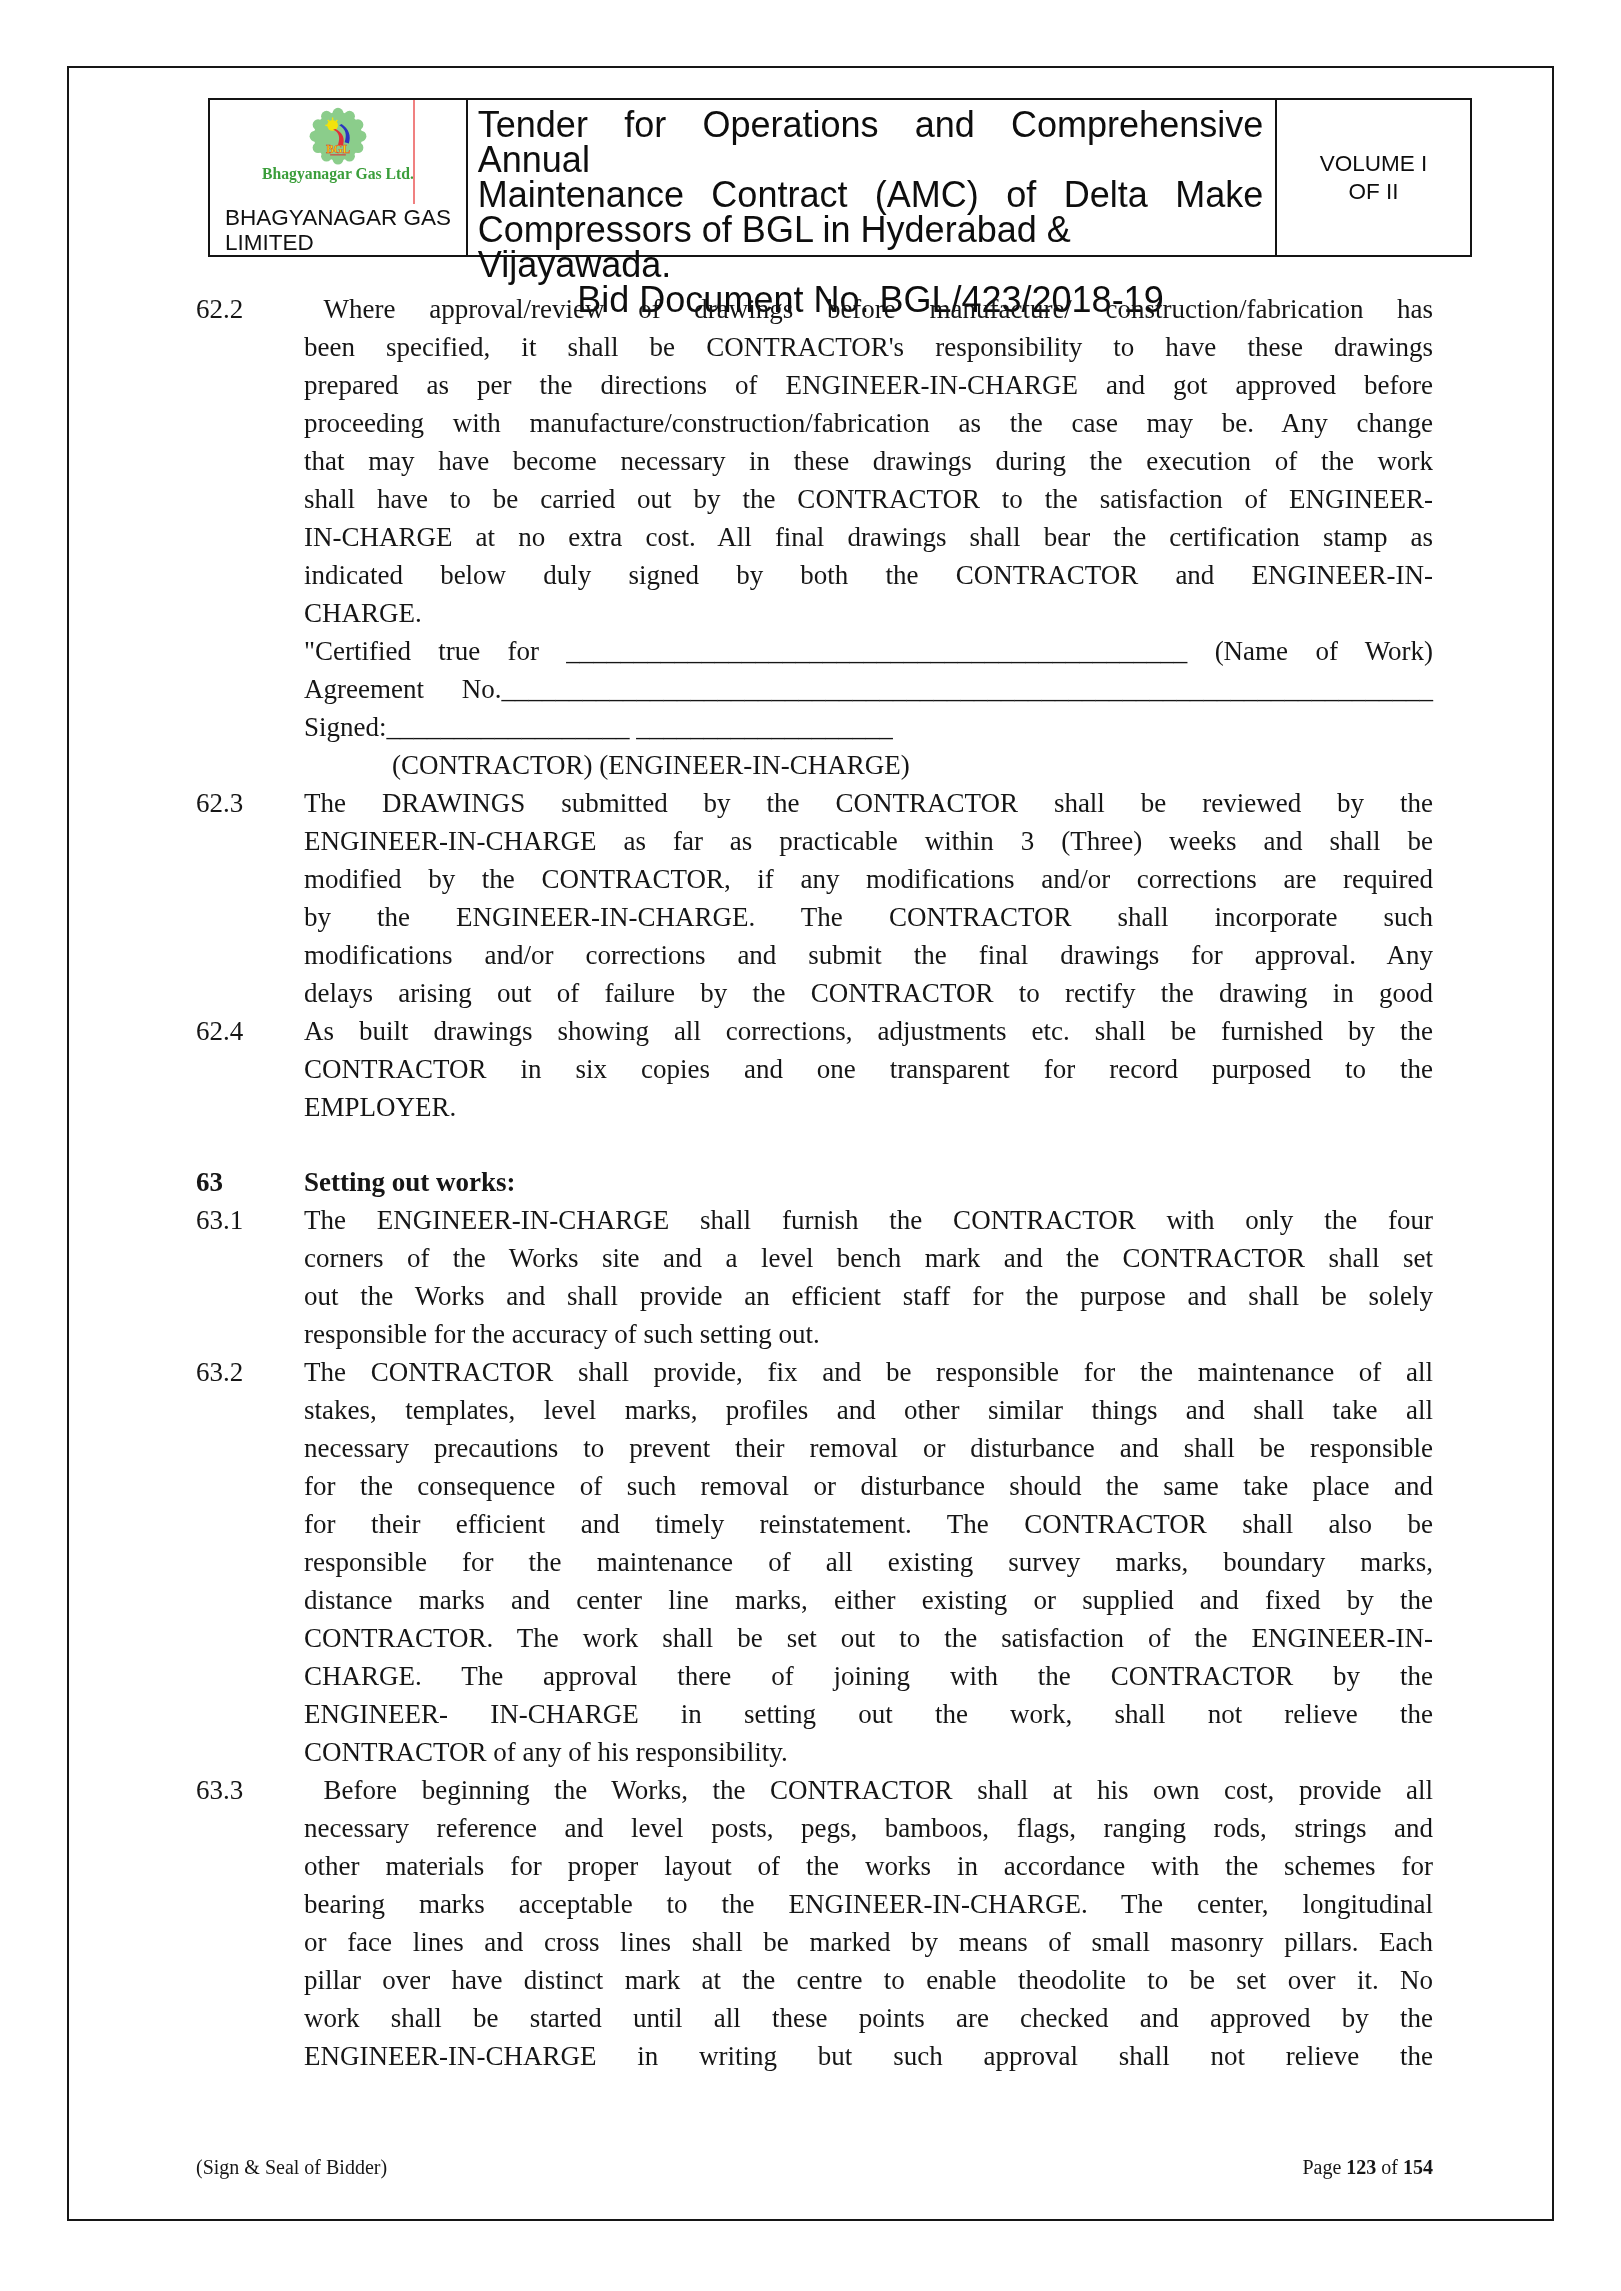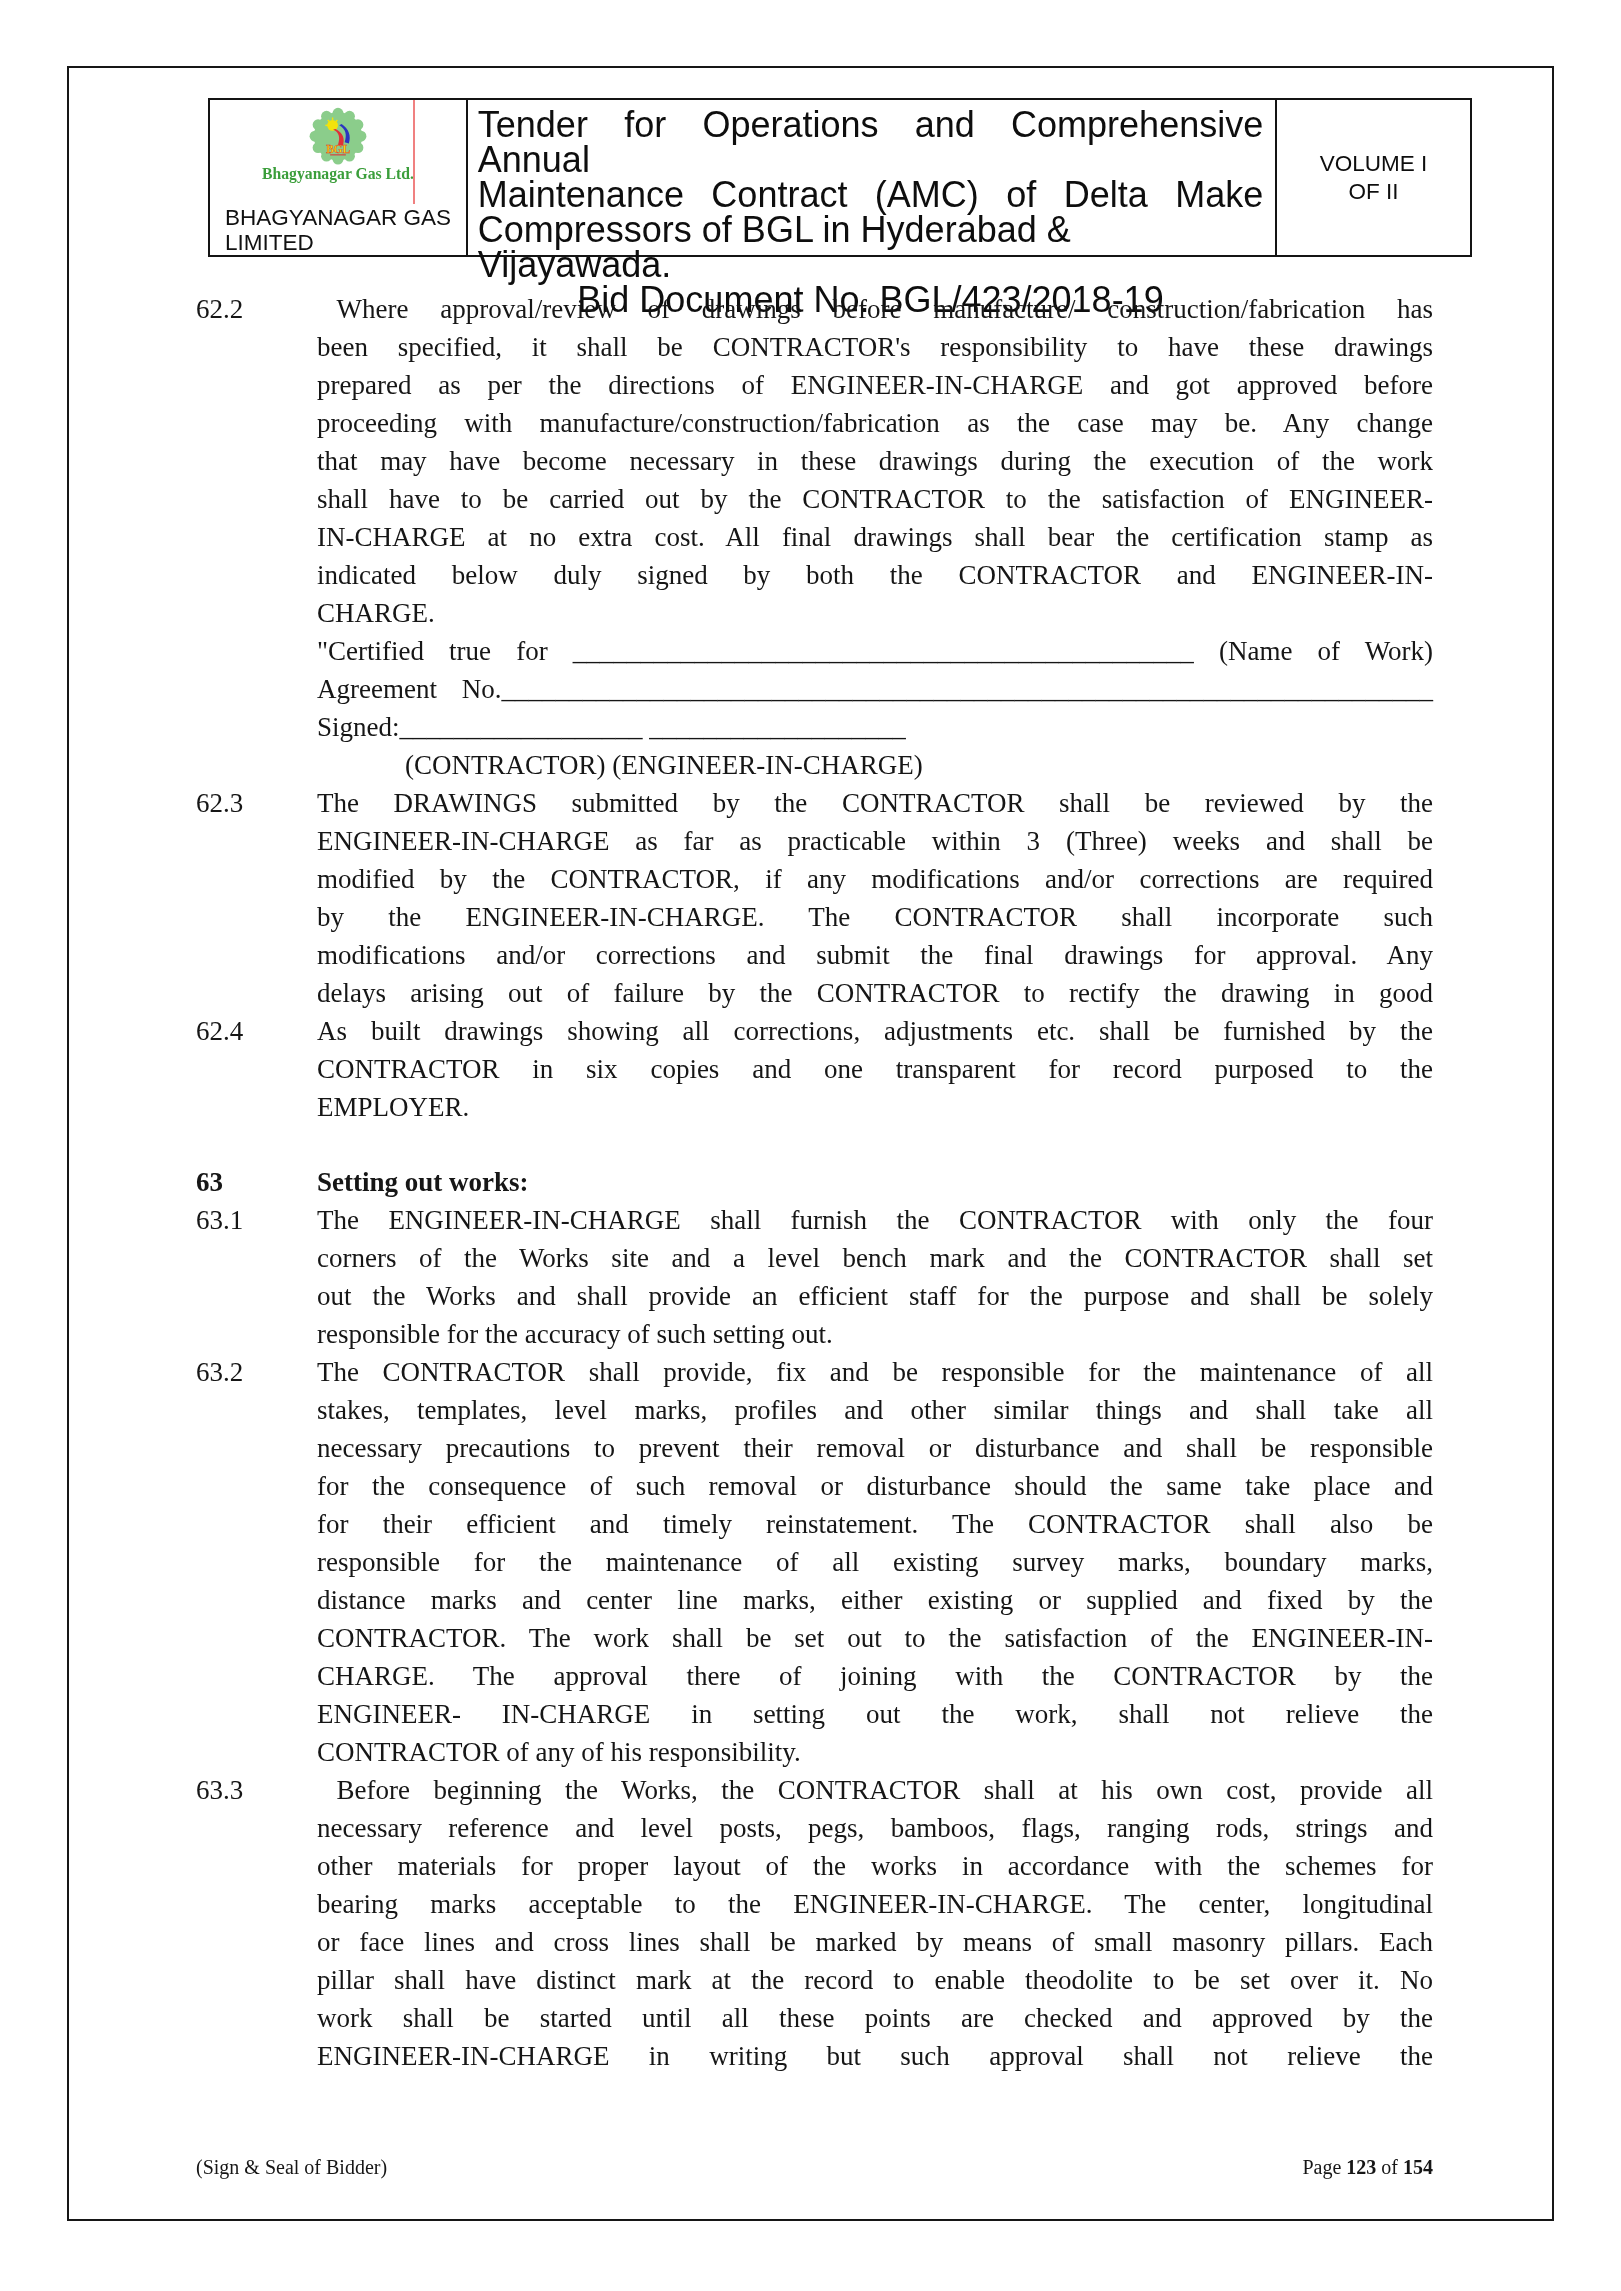--- a/index.html
+++ b/index.html
@@ -50,21 +50,21 @@
   .cell-volume{
     width:193px;display:flex;flex-direction:column;justify-content:center;
     align-items:center;font-family:"Liberation Sans","DejaVu Sans",sans-serif;
     font-size:22.5px;line-height:28px;color:#0e0e0e;
   }
   
   .clauses{
     position:absolute;left:196px;top:290px;width:1237px;
     font-size:27px;line-height:38px;color:#161616;
   }
-  .clause{display:flex;gap:13px;}
+  .clause{display:flex;}
   .clause.space-before{margin-top:37px;}
   .clause .num{width:108px;flex:0 0 108px;}
   .clause .txt{flex:1;min-width:0;}
   .clause.bold .num,.clause.bold .txt{font-weight:bold;}
   .line{text-align:left;}
   .line.jl{text-align:justify;text-align-last:justify;}
   
   .footer{
     position:absolute;left:196px;top:2156px;width:1237px;
     display:flex;justify-content:space-between;font-size:20px;color:#161616;
@@ -202,21 +202,21 @@
       </div>
     </div>
     <div class="clause">
       <div class="num">63.3</div>
       <div class="txt">
         <div class="line jl" style="padding-left: 19.6px;">Before beginning the Works, the CONTRACTOR shall at his own cost, provide all</div>
         <div class="line jl">necessary reference and level posts, pegs, bamboos, flags, ranging rods, strings and</div>
         <div class="line jl">other materials for proper layout of the works in accordance with the schemes for</div>
         <div class="line jl">bearing marks acceptable to the ENGINEER-IN-CHARGE. The center, longitudinal</div>
         <div class="line jl">or face lines and cross lines shall be marked by means of small masonry pillars. Each</div>
-        <div class="line jl">pillar shall have distinct mark at the record to enable theodolite to be set over it. No</div>
+        <div class="line jl">pillar over have distinct mark at the centre to enable theodolite to be set over it. No</div>
         <div class="line jl">work shall be started until all these points are checked and approved by the</div>
         <div class="line jl">ENGINEER-IN-CHARGE in writing but such approval shall not relieve the</div>
       </div>
     </div>
   </div>
 
 <div class="footer">
   <span>(Sign &amp; Seal of Bidder)</span>
   <span>
     <span>Page</span>&nbsp;<b>123</b>&nbsp;<span>of</span>&nbsp;<b>154</b>

